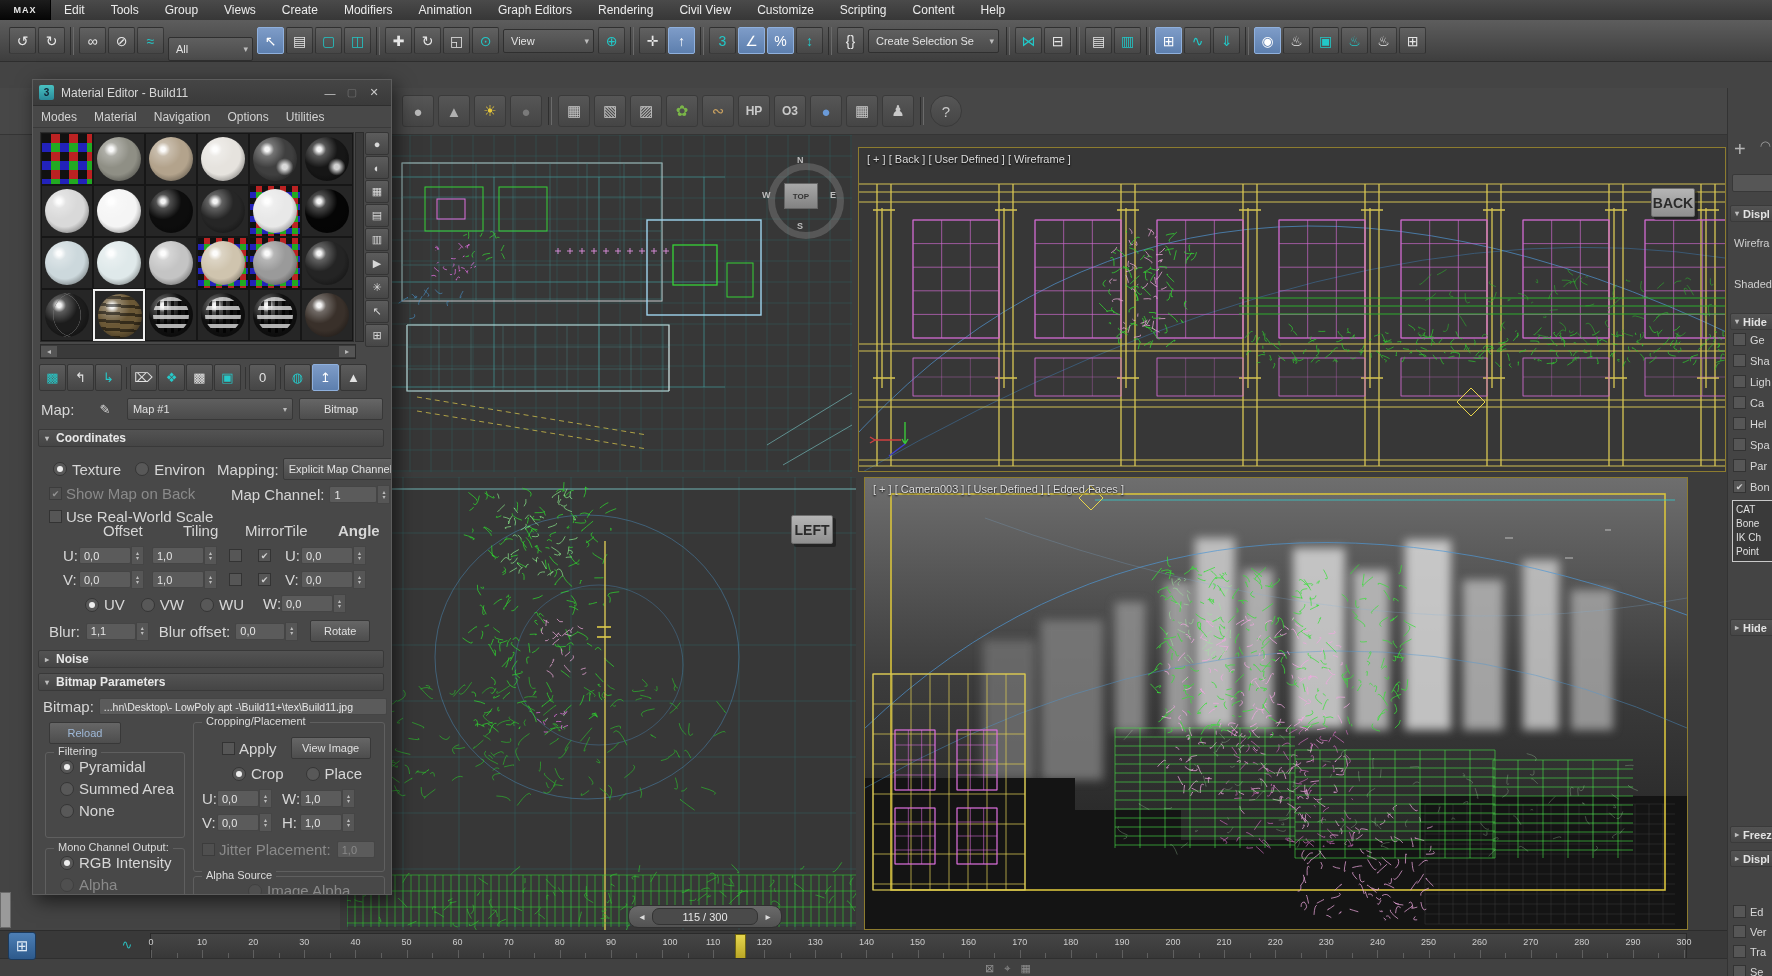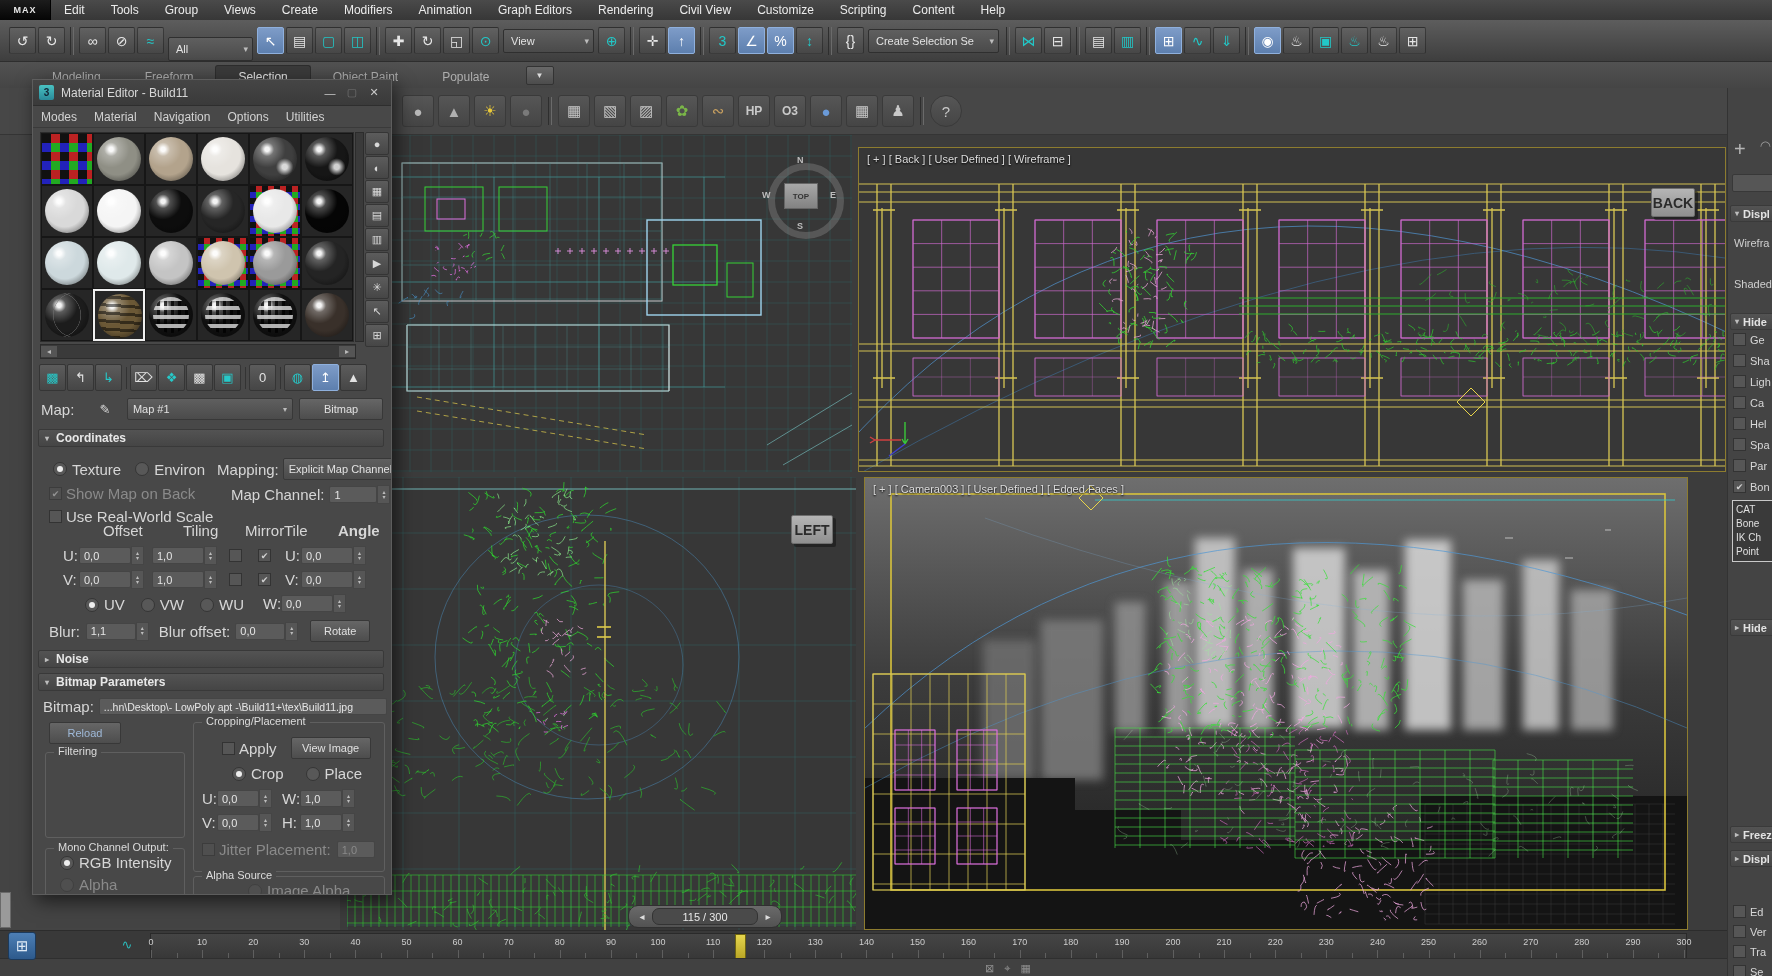--- a/index.html
+++ b/index.html
@@ -210,28 +210,20 @@
       <div class="tbico teal">⇓</div>
       <div class="tbsep"></div>
       <div class="tbico active">◉</div>
       <div class="tbico">♨</div>
       <div class="tbico teal">▣</div>
       <div class="tbico teal">♨</div>
       <div class="tbico">♨</div>
       <div class="tbico">⊞</div>
     </div>
 
-  <div id="ribbon">
-      <div class="rtab">Modeling</div>
-      <div class="rtab">Freeform</div>
-      <div class="rtab active">Selection</div>
-      <div class="rtab">Object Paint</div>
-      <div class="rtab">Populate</div>
-      <div class="rcaret">▼</div>
-    </div>
   <div id="ribbonstrip">
       <div class="rsico" style="color: rgb(184, 184, 184);">●</div>
       <div class="rsico" style="color: rgb(176, 176, 176);">▲</div>
       <div class="rsico" style="color: rgb(232, 200, 58);">☀</div>
       <div class="rsico" style="color: rgb(122, 122, 122);">●</div>
       <div class="tbsep"></div>
       <div class="rsico">▦</div>
       <div class="rsico">▧</div>
       <div class="rsico">▨</div>
       <div class="rsico" style="color: rgb(122, 182, 72);">✿</div>
@@ -530,21 +522,21 @@
         <div class="tick" style="left: 357.7px; height: 8px;"></div>
         <div class="ticklbl" style="left: 357.7px;">70</div>
         <div class="tick" style="left: 383.25px; height: 5px;"></div>
         <div class="tick" style="left: 408.8px; height: 8px;"></div>
         <div class="ticklbl" style="left: 408.8px;">80</div>
         <div class="tick" style="left: 434.35px; height: 5px;"></div>
         <div class="tick" style="left: 459.9px; height: 8px;"></div>
         <div class="ticklbl" style="left: 459.9px;">90</div>
         <div class="tick" style="left: 485.45px; height: 5px;"></div>
         <div class="tick" style="left: 511px; height: 8px;"></div>
-        <div class="ticklbl" style="left: 507px;">100</div>
+        <div class="ticklbl" style="left: 519px;">100</div>
         <div class="tick" style="left: 536.55px; height: 5px;"></div>
         <div class="tick" style="left: 562.1px; height: 8px;"></div>
         <div class="ticklbl" style="left: 562.1px;">110</div>
         <div class="tick" style="left: 587.65px; height: 5px;"></div>
         <div class="tick" style="left: 613.2px; height: 8px;"></div>
         <div class="ticklbl" style="left: 613.2px;">120</div>
         <div class="tick" style="left: 638.75px; height: 5px;"></div>
         <div class="tick" style="left: 664.3px; height: 8px;"></div>
         <div class="ticklbl" style="left: 664.3px;">130</div>
         <div class="tick" style="left: 689.85px; height: 5px;"></div>
@@ -854,20 +846,34 @@
         <span>Bitmap Parameters</span>
     </div>
     <div class="row" style="left:10px;top:618px;">
       <span class="lbl">Bitmap:</span>
       <span class="field" style="width:288px;margin-left:5px;font-size:10.5px;">...hn\Desktop\- LowPoly apt -\Build11+\tex\Build11.jpg</span>
     </div>
     <span class="mebtn" style="position:absolute;left:16px;top:642px;width:70px;color:#9fb9d8;">Reload</span>
 
     <div class="grp" style="left:12px;top:672px;width:138px;height:84px;">
       <span class="gt">Filtering</span>
+      <div>
+          <div class="optrow">
+            <span class="radio on"></span>
+            <span class="lbl">Pyramidal</span>
+          </div>
+          <div class="optrow">
+            <span class="radio"></span>
+            <span class="lbl">Summed Area</span>
+          </div>
+          <div class="optrow">
+            <span class="radio"></span>
+            <span class="lbl">None</span>
+          </div>
+        </div>
     </div>
 
     <div class="grp" style="left:160px;top:642px;width:190px;height:148px;">
       <span class="gt">Cropping/Placement</span>
       <div class="row" style="left:28px;top:14px;">
         <span class="cbbox"></span>
         <span class="lbl">Apply</span>
         <span class="mebtn" style="width:78px;margin-left:14px;">View Image</span>
       </div>
       <div class="row" style="left:38px;top:42px;">

